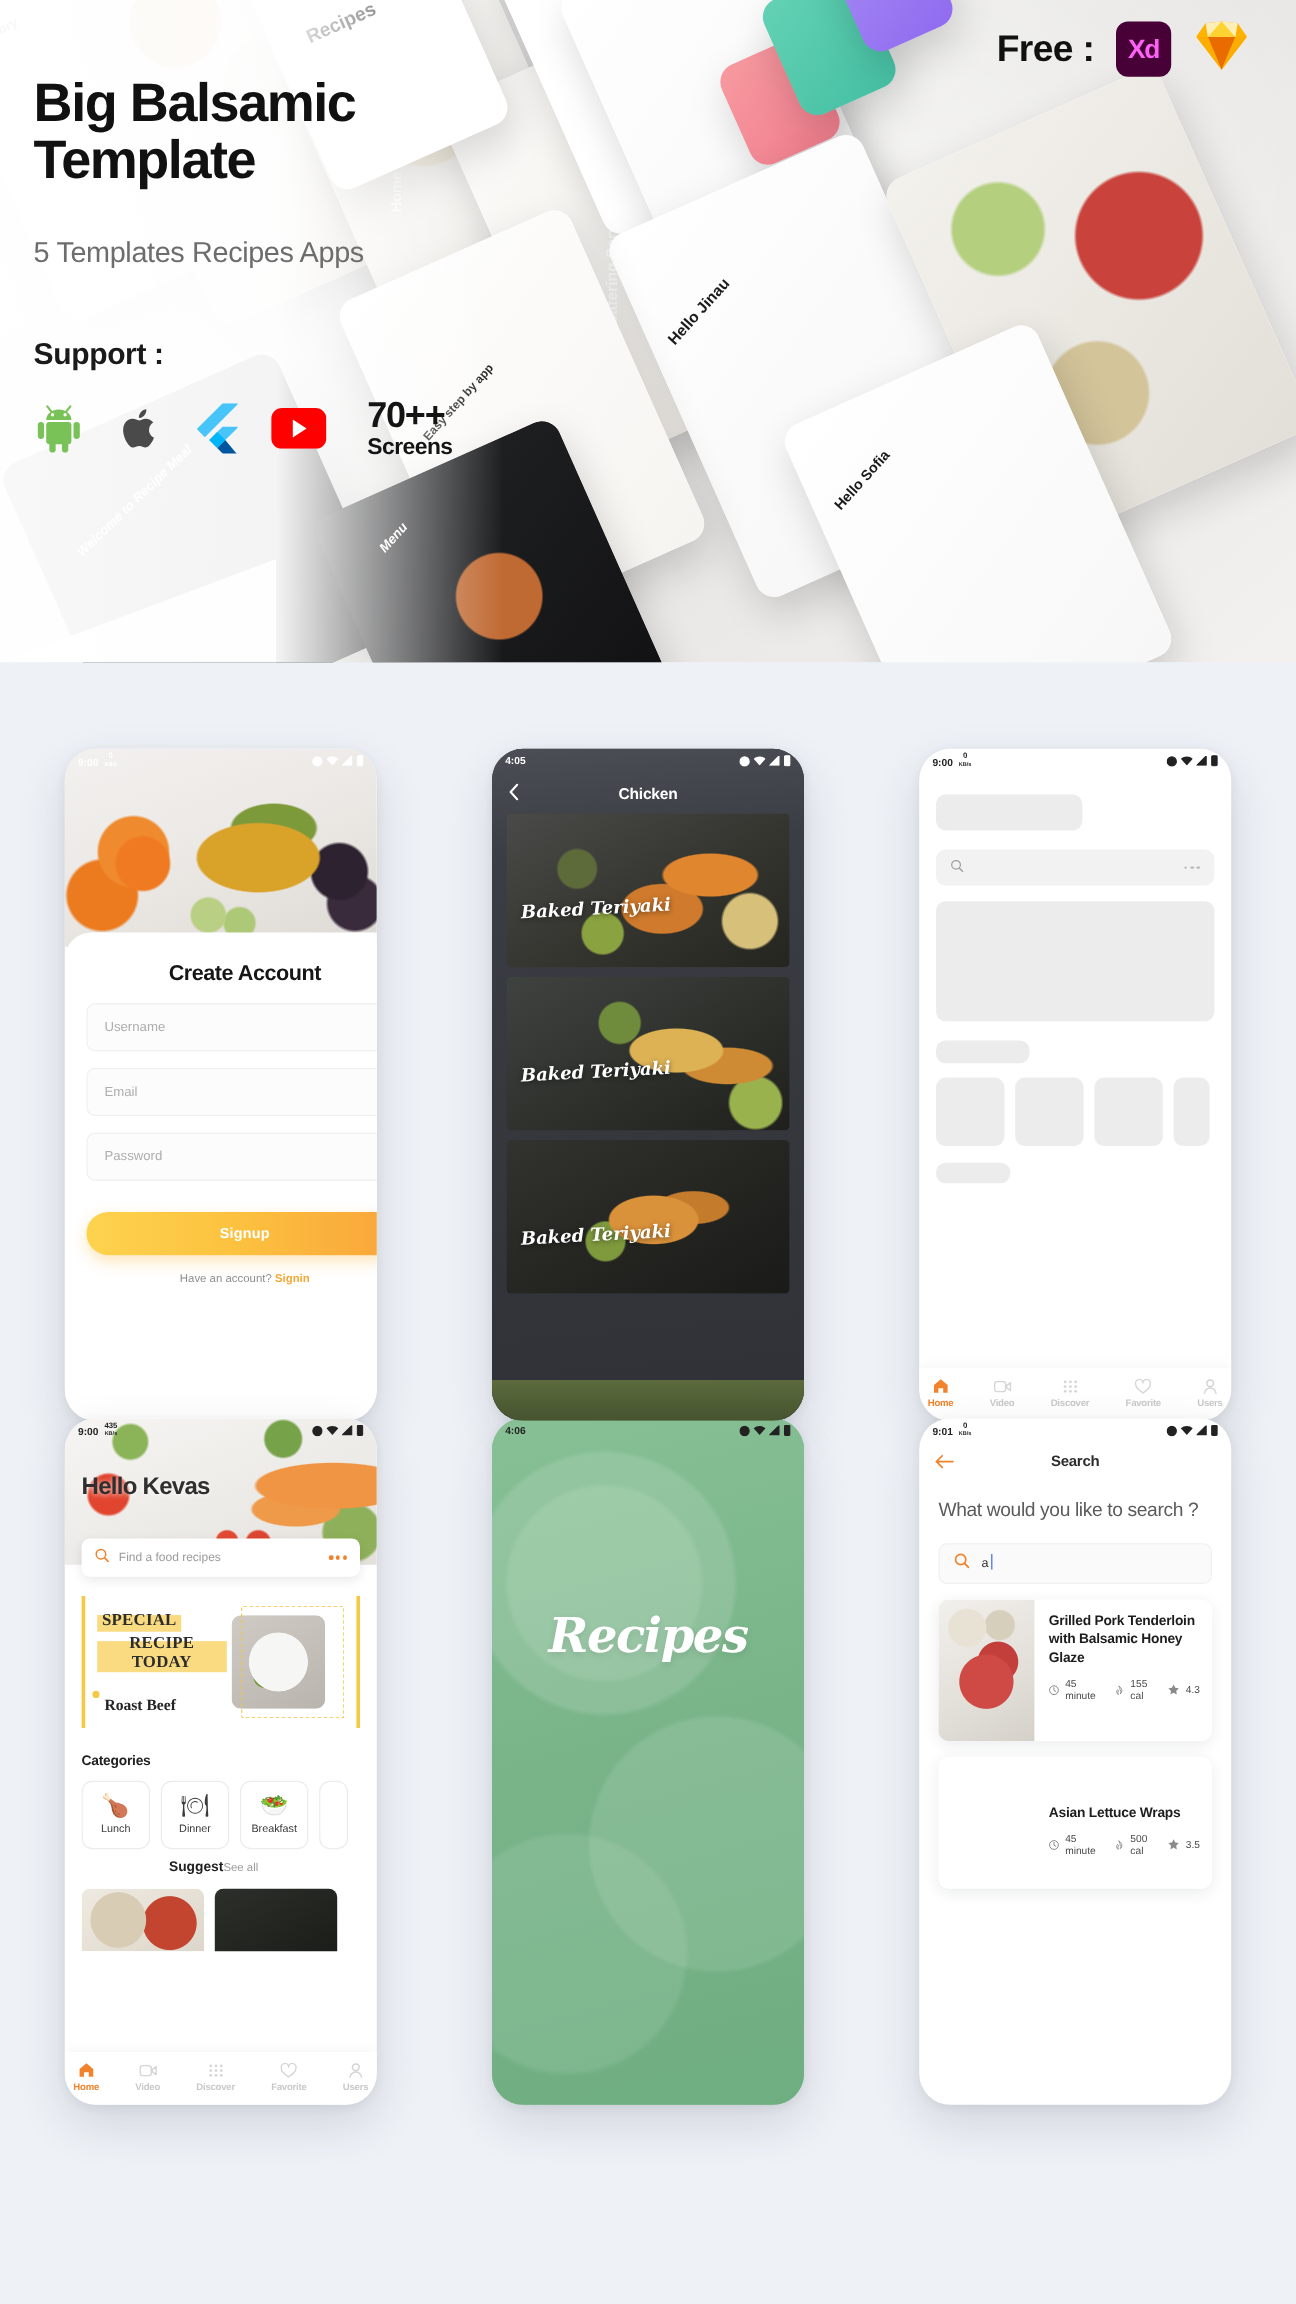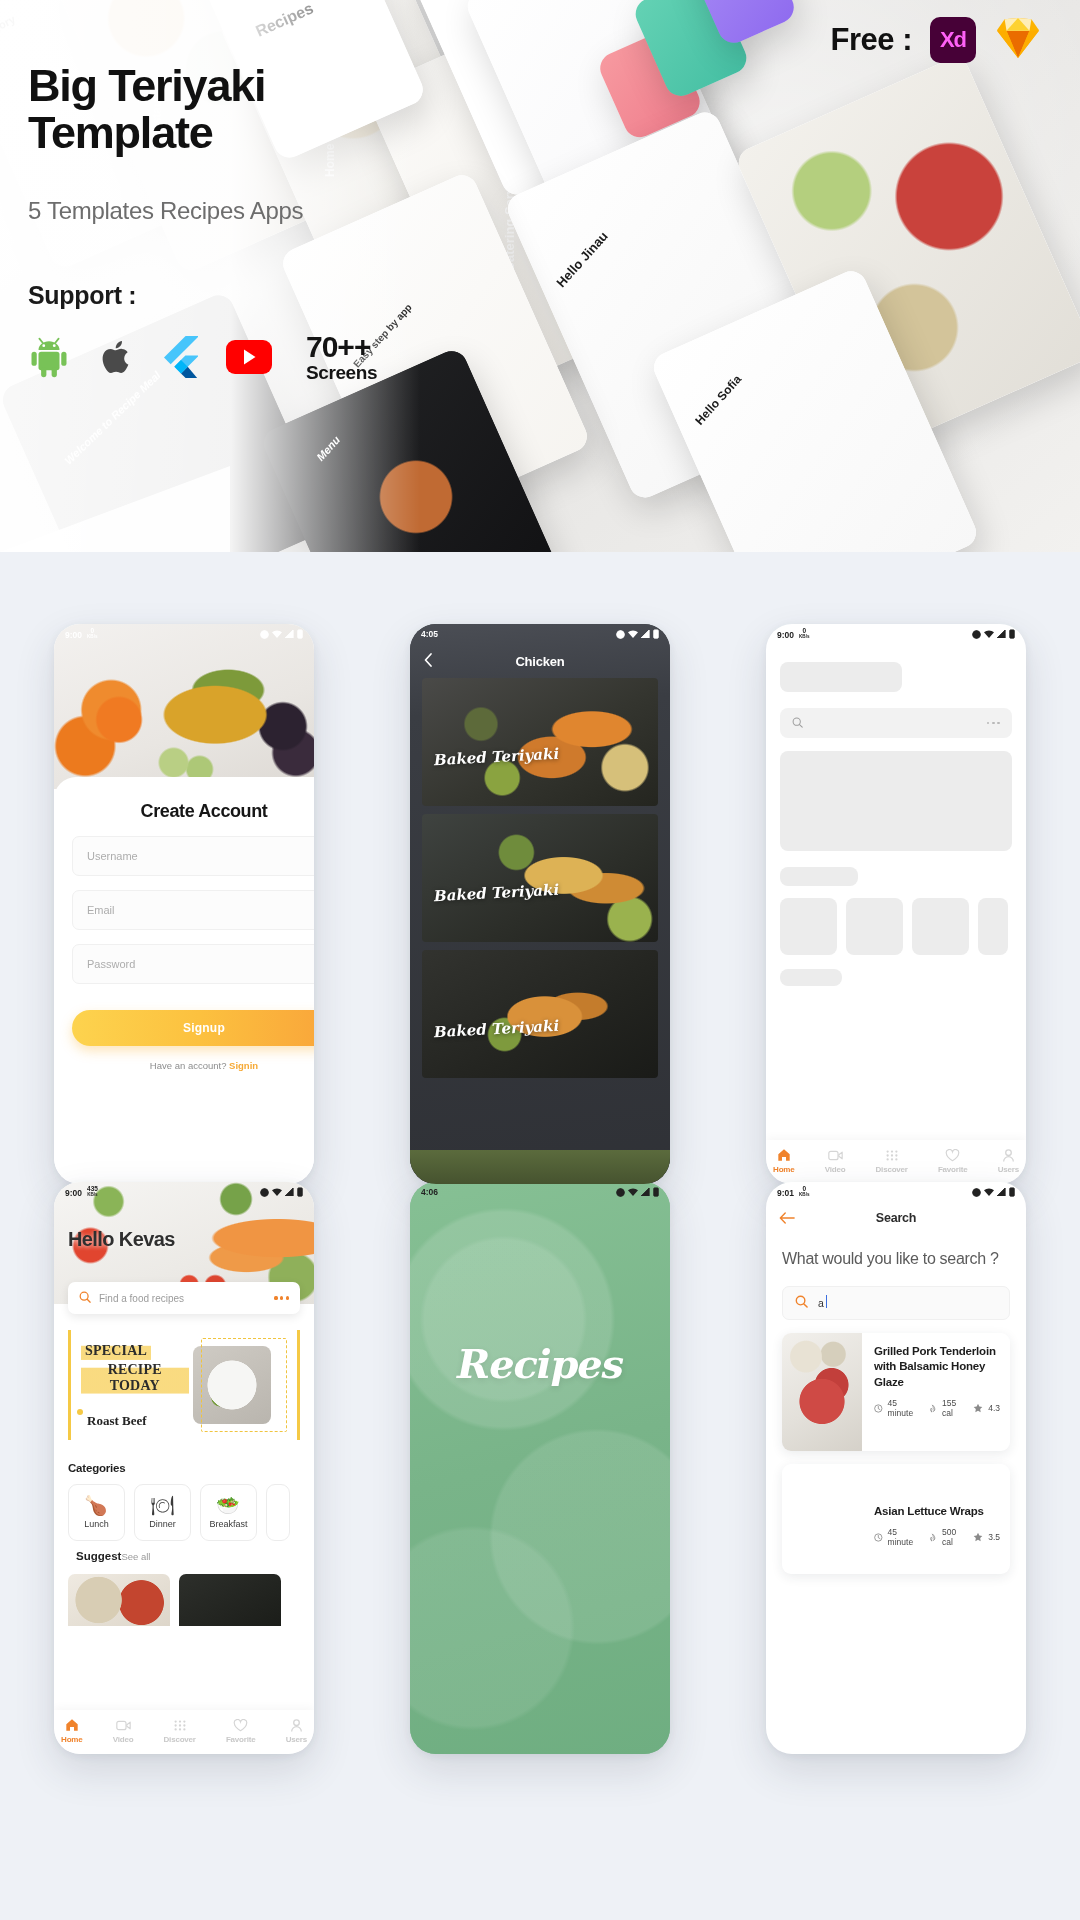--- a/index.html
+++ b/index.html
@@ -270,22 +270,22 @@
   .cats { position:absolute; top:280px; left:14px; right:0; z-index:3; }
   .cats h4 { font-size:11.5px; font-weight:800; color:#1f1f1f; letter-spacing:-.2px; }
   .cat-row { margin-top:10px; display:flex; gap:9px; }
   .cat {
     width:57px; height:57px; border-radius:9px; background:#fff; border:1px solid #ececec;
     display:flex; flex-direction:column; align-items:center; justify-content:center; gap:4px;
     flex:none;
   }
   .cat span { font-size:9px; color:#3b3b3b; }
   .cat .emo { font-size:19px; line-height:1; }
-  .suggest { position:absolute; top:368px; left:22px; right:14px; z-index:3;
-             display:flex; align-items:baseline; justify-content:flex-start; }
+  .suggest { position:absolute; top:368px; left:2px; right:14px; z-index:3;
+             display:flex; align-items:baseline; justify-content:center; }
   .suggest h4 { font-size:11.5px; font-weight:800; color:#1f1f1f; }
   .suggest .see { font-size:9.5px; color:#9a9a9a; }
   .sug-row { position:absolute; top:392px; left:14px; right:0; display:flex; gap:9px; z-index:2; }
   .sug {
     width:102px; height:52px; border-radius:7px 7px 0 0; flex:none;
   }
   .sug.a { background: radial-gradient(circle at 30% 50%, #d8cdb4 0 30%, rgba(0,0,0,0) 31%),
                       radial-gradient(circle at 72% 55%, #c3452f 0 28%, rgba(0,0,0,0) 29%),
                       linear-gradient(150deg,#efeae1,#ddd6ca); }
   .sug.b { background: linear-gradient(150deg,#2d2f2b,#1b1d19); }
@@ -427,21 +427,21 @@
         radial-gradient(circle at 54% 48%, #c06a33 0 20%, rgba(0,0,0,0) 21%),
         linear-gradient(150deg,#232426,#111113);"></div>
     <div class="lbl" style="left:44px; top:34px; font-size:11px; color:#fff; transform:rotate(-24deg); font-style:italic;">Menu</div>
   </div>
 
   <div class="hero-left-fade"></div>
   <div class="tri"></div>
 
   <div class="hero-content">
     <div class="hero-title">
-      <div>Big Teriyaki</div>
+      <div>Big Balsamic</div>
       <div>Template</div>
     </div>
     <div class="hero-sub">5 Templates Recipes Apps</div>
     <div class="hero-support">Support :</div>
 
     <div class="hero-icons">
       <span>
         <svg width="42" height="42" viewBox="0 0 48 48">
           <g fill="#78C257">
             <rect x="12" y="18" width="24" height="21" rx="3"></rect>

